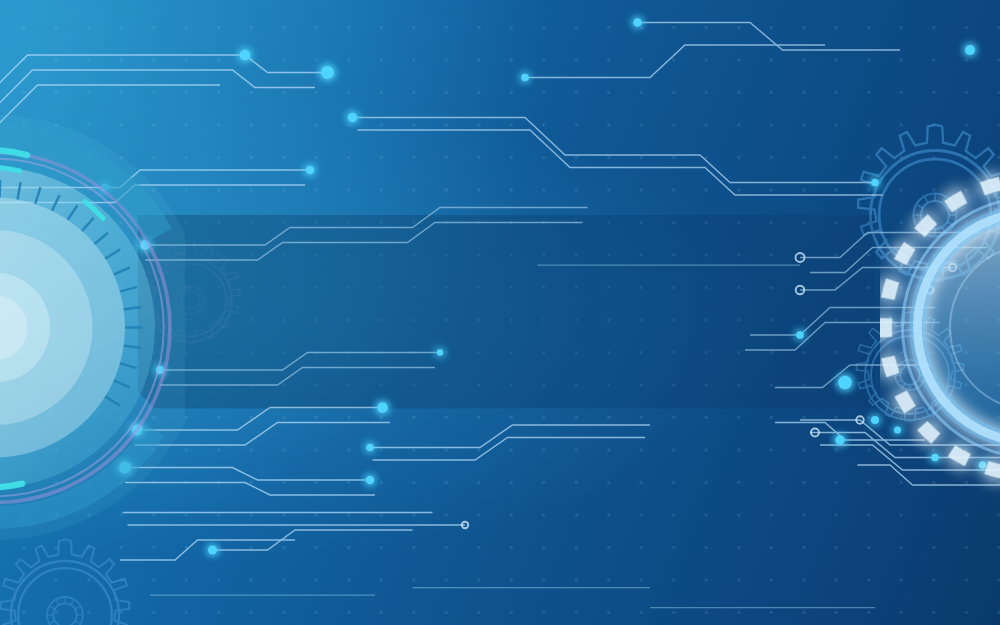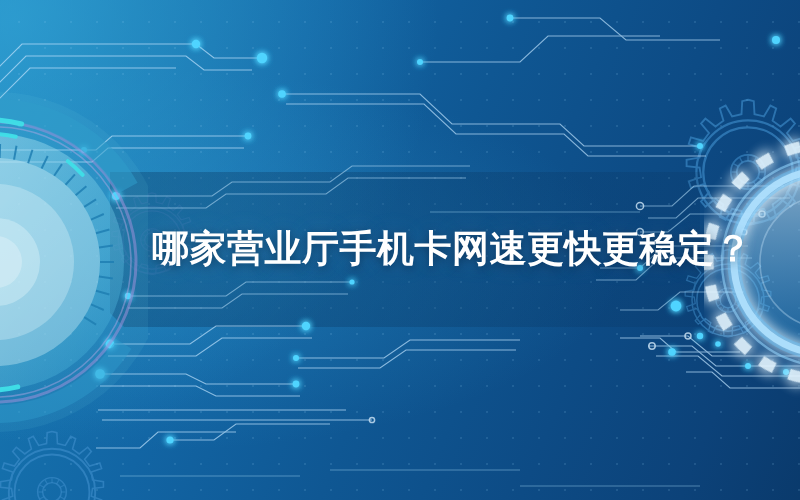--- a/index.html
+++ b/index.html
@@ -346,15 +346,14 @@
       <circle cx="826" cy="262" r="92" fill="none" stroke="#5ec2ff" stroke-width="13" opacity=".40"></circle>
 
       <circle cx="826" cy="262" r="104" fill="none" stroke="#8fd6ff" stroke-width="2.4" opacity=".55"></circle>
 
       <circle cx="826" cy="262" r="118" fill="none" stroke="#e6f6ff" stroke-width="11" stroke-dasharray="15 16" opacity=".9" filter="url(#ringGlow)" transform="rotate(-140 826 262)"></circle>
 
       <circle cx="826" cy="262" r="66" fill="none" stroke="#cfeaff" stroke-width="1.6" opacity=".35"></circle>
     </g>
   </svg>
 
-  <h1 id="title">哪家营业厅手机卡网速更快更稳定？</h1>
 
 </div>
 
 </body></html>

